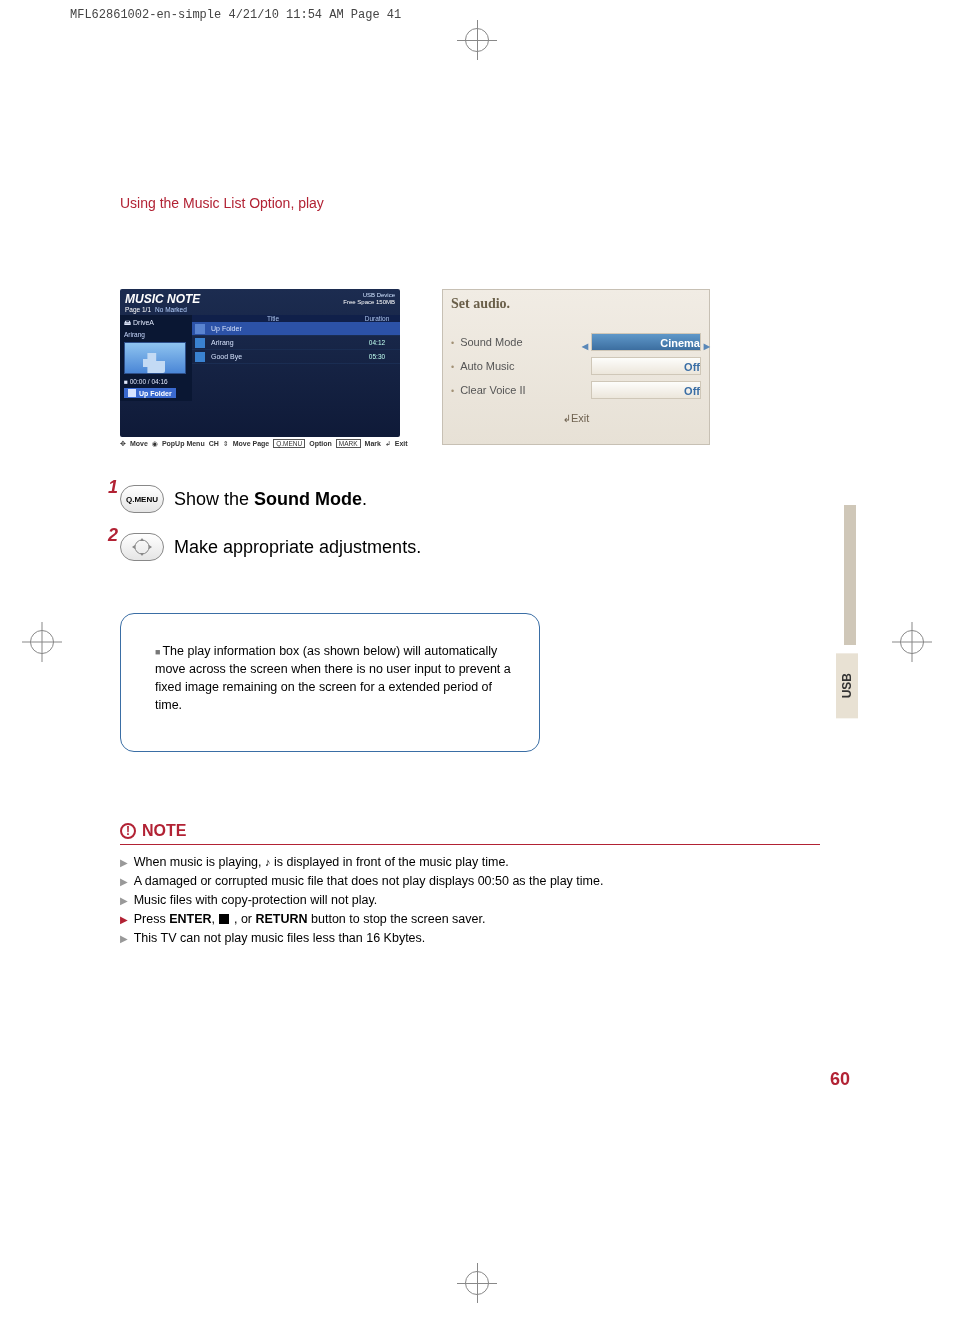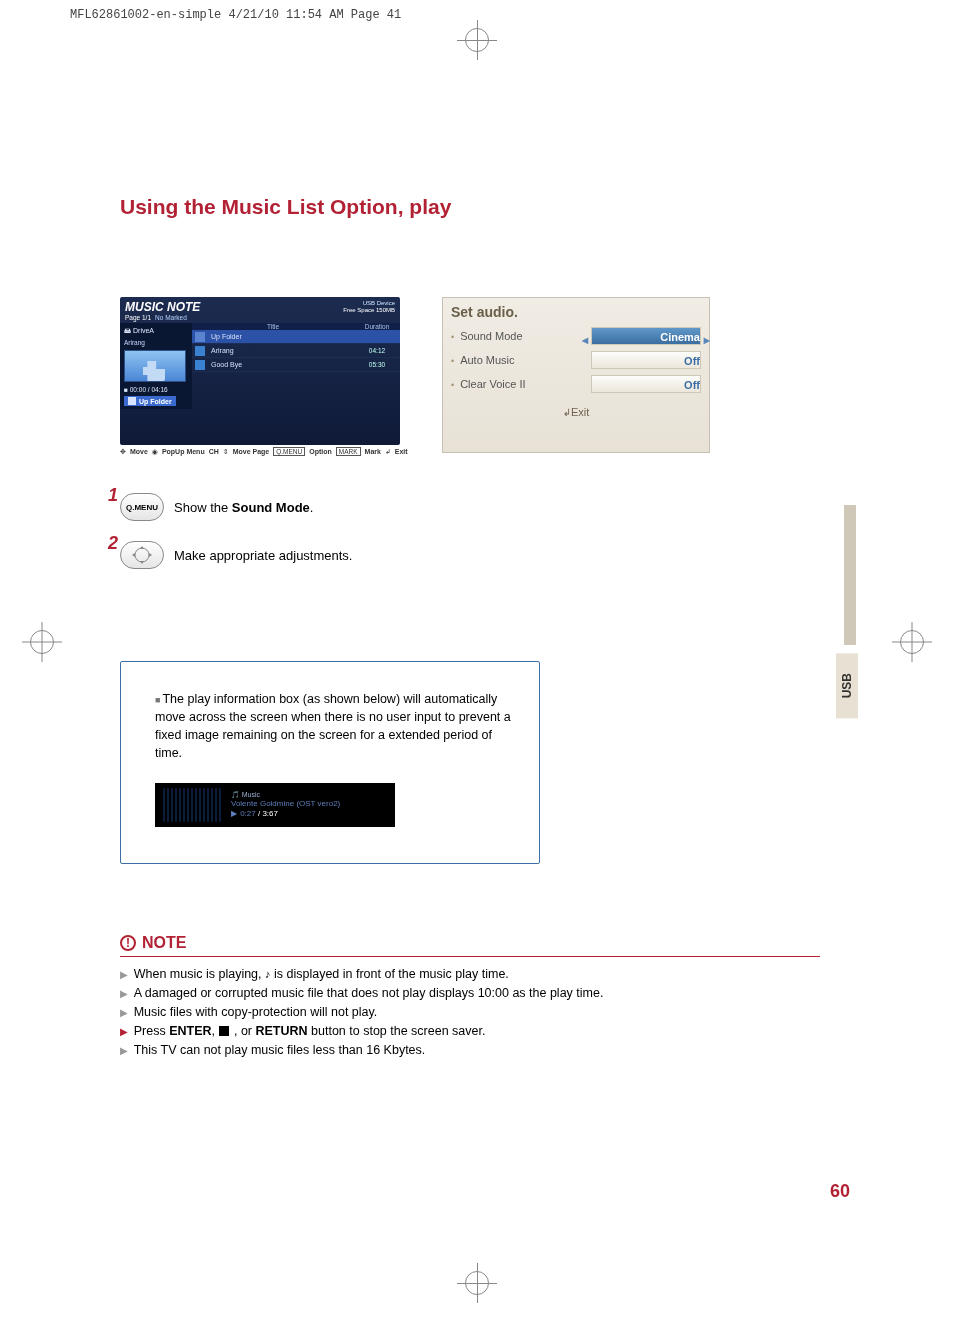--- a/index.html
+++ b/index.html
@@ -39,22 +39,22 @@
   .crop-side::before{width:40px;height:1px;top:50%;left:50%;transform:translate(-50%,-50%);}
   .crop-side::after{width:1px;height:40px;top:50%;left:50%;transform:translate(-50%,-50%);}
 
   .page {
     position: absolute;
     top: 195px; left: 120px;
     width: 700px;
   }
   .page-title {
     color: #B22234;
-    font-weight: bold;
-    font-size: 21px;
+    font-weight: normal;
+    font-size: 14px;
     margin-bottom: 78px;
   }
   .two-col { display: flex; gap: 42px; margin-bottom: 40px; }
 
   
   .music-panel {
     width: 280px; height: 148px;
     background: linear-gradient(#1c2c50, #0f1a38);
     border-radius: 2px;
     position: relative;
@@ -93,48 +93,48 @@
   .mp-hints b{font-weight:bold;}
 
   
   .audio-panel {
     width: 268px; height: 156px;
     background: linear-gradient(#f1ece4,#e7e1d6);
     border:1px solid #c7c0b4;
     padding:6px 8px;
     font-size:12px;
   }
-  .ap-title { color:#6a5f49; font-weight:bold; font-size:14px; margin-bottom:4px; }
+  .ap-title { color:#6a5f49; font-weight:bold; font-size:14px; margin-bottom:18px;font-family:Liberation Serif, serif; }
   .ap-row { display:flex; align-items:center; height:24px; }
   .ap-row .lbl { flex:1; color:#555; font-size:11px; }
   .ap-row .lbl::before{content:"\2022";color:#a29175;margin-right:6px;font-size:9px;}
   .ap-val { width:110px; text-align:right; color:#3a6ea5; font-weight:bold; font-size:11px; background:linear-gradient(#fdfdfb,#ece6db); border:1px solid #cfc7b8; height:18px; line-height:18px; position:relative;}
   .ap-val.cinema { background:linear-gradient(#5f98c9,#3c6ea0); color:#fff; }
   .ap-val.cinema::before{content:"\25C0";position:absolute;left:-10px;color:#5a88b8;font-size:8px;top:4px;}
   .ap-val.cinema::after{content:"\25B6";position:absolute;right:-10px;color:#5a88b8;font-size:8px;top:4px;}
   .ap-val.balance { background:none;border:none;display:flex;align-items:center;gap:6px;justify-content:flex-start;padding-left:4px;}
   .ap-bar { width:72px;height:8px;background:repeating-linear-gradient(90deg,#b0a68f 0 2px,#e8e1d3 2px 4px);position:relative;}
   .ap-bar::after{content:"";position:absolute;left:50%;top:-2px;width:4px;height:12px;background:#6f6250;transform:translateX(-50%);}
   .ap-exit { text-align:center; color:#6f6250; font-size:11px; margin-top:10px;}
   .ap-exit::before{content:"\21B2 ";font-size:10px;}
 
   
   .steps { margin-top:38px; }
   .step { display:flex; align-items:center; gap:10px; margin-bottom:20px; position:relative; }
   .step-num { position:absolute; left:-12px; top:-8px; color:#B22234; font-size:18px; font-style:italic; font-weight:bold;}
   .step-btn { width:44px;height:28px;border:1px solid #888;border-radius:14px;background:linear-gradient(#fff,#e5e5e5);display:flex;align-items:center;justify-content:center;font-size:8px;font-weight:bold;}
   .step-btn.nav{font-size:14px;letter-spacing:-2px;}
-  .step-txt { font-size:13px; }
+  .step-txt { font-size:18px; }
   .step-txt b{font-weight:bold;}
 
   
   .info-box {
-    margin-top:92px;
+    margin-top:52px;
     border:1px solid #3a6ea5;
-    border-radius:2px;
+    border-radius:14px;
     padding:28px 28px 36px 34px;
     width:420px;
     font-size:12.5px;
     line-height:1.45;
   }
   .info-box .bullet::before{content:"\25A0 ";color:#777;font-size:9px;margin-right:2px;}
   .screensaver {
     margin-top:20px;
     width:240px;height:44px;background:#000;
     display:flex;align-items:center;padding:4px 8px;gap:8px;font-size:8px;
@@ -283,45 +283,35 @@
             <circle cx="15" cy="10" r="7" fill="none" stroke="#888"></circle>
             <path d="M15 1l2 3h-4zM15 19l2-3h-4zM5 10l3-2v4zM25 10l-3-2v4z" fill="#888"></path>
           </svg>
       </div>
       <div class="step-txt">Make appropriate adjustments.</div>
     </div>
   </div>
 
   <div class="info-box">
     <div class="bullet">The play information box (as shown below) will automatically move across the screen when there is no user input to prevent a fixed image remaining on the screen for a extended period of time.</div>
-    <div class="screensaver">
-      <div class="sv-vis"></div>
-      <div class="sv-txt">
-        <div class="ln1">🎵 <span>Music</span></div>
-        <div>Volente Goldmine (OST vero2)</div>
-        <div class="sv-time">
-          <span class="sv-play">▶</span><span>0:27</span><span class="big"> / </span><span class="big">3:67</span>
-        </div>
-      </div>
-    </div>
   </div>
 
   <div class="note-sec">
     <div class="note-hd">
       <span class="exc">!</span>
       <span>NOTE</span>
     </div>
     <div class="note-hr"></div>
     <div class="note-item">
       <span class="tri gray">▶</span>
       <span><span>When music is playing, </span><span class="musicnote">♪</span><span> is displayed in front of the music play time.</span></span>
     </div>
     <div class="note-item">
       <span class="tri gray">▶</span>
-      <span>A damaged or corrupted music file that does not play displays 10:00 as the play time.</span>
+      <span>A damaged or corrupted music file that does not play displays 00:50 as the play time.</span>
     </div>
     <div class="note-item">
       <span class="tri gray">▶</span>
       <span>Music files with copy-protection will not play.</span>
     </div>
     <div class="note-item">
       <span class="tri">▶</span>
       <span><span>Press </span><b>ENTER</b><span>, </span><span class="stopsq"></span><span> , or </span><b>RETURN</b><span> button to stop the screen saver.</span></span>
     </div>
     <div class="note-item">

